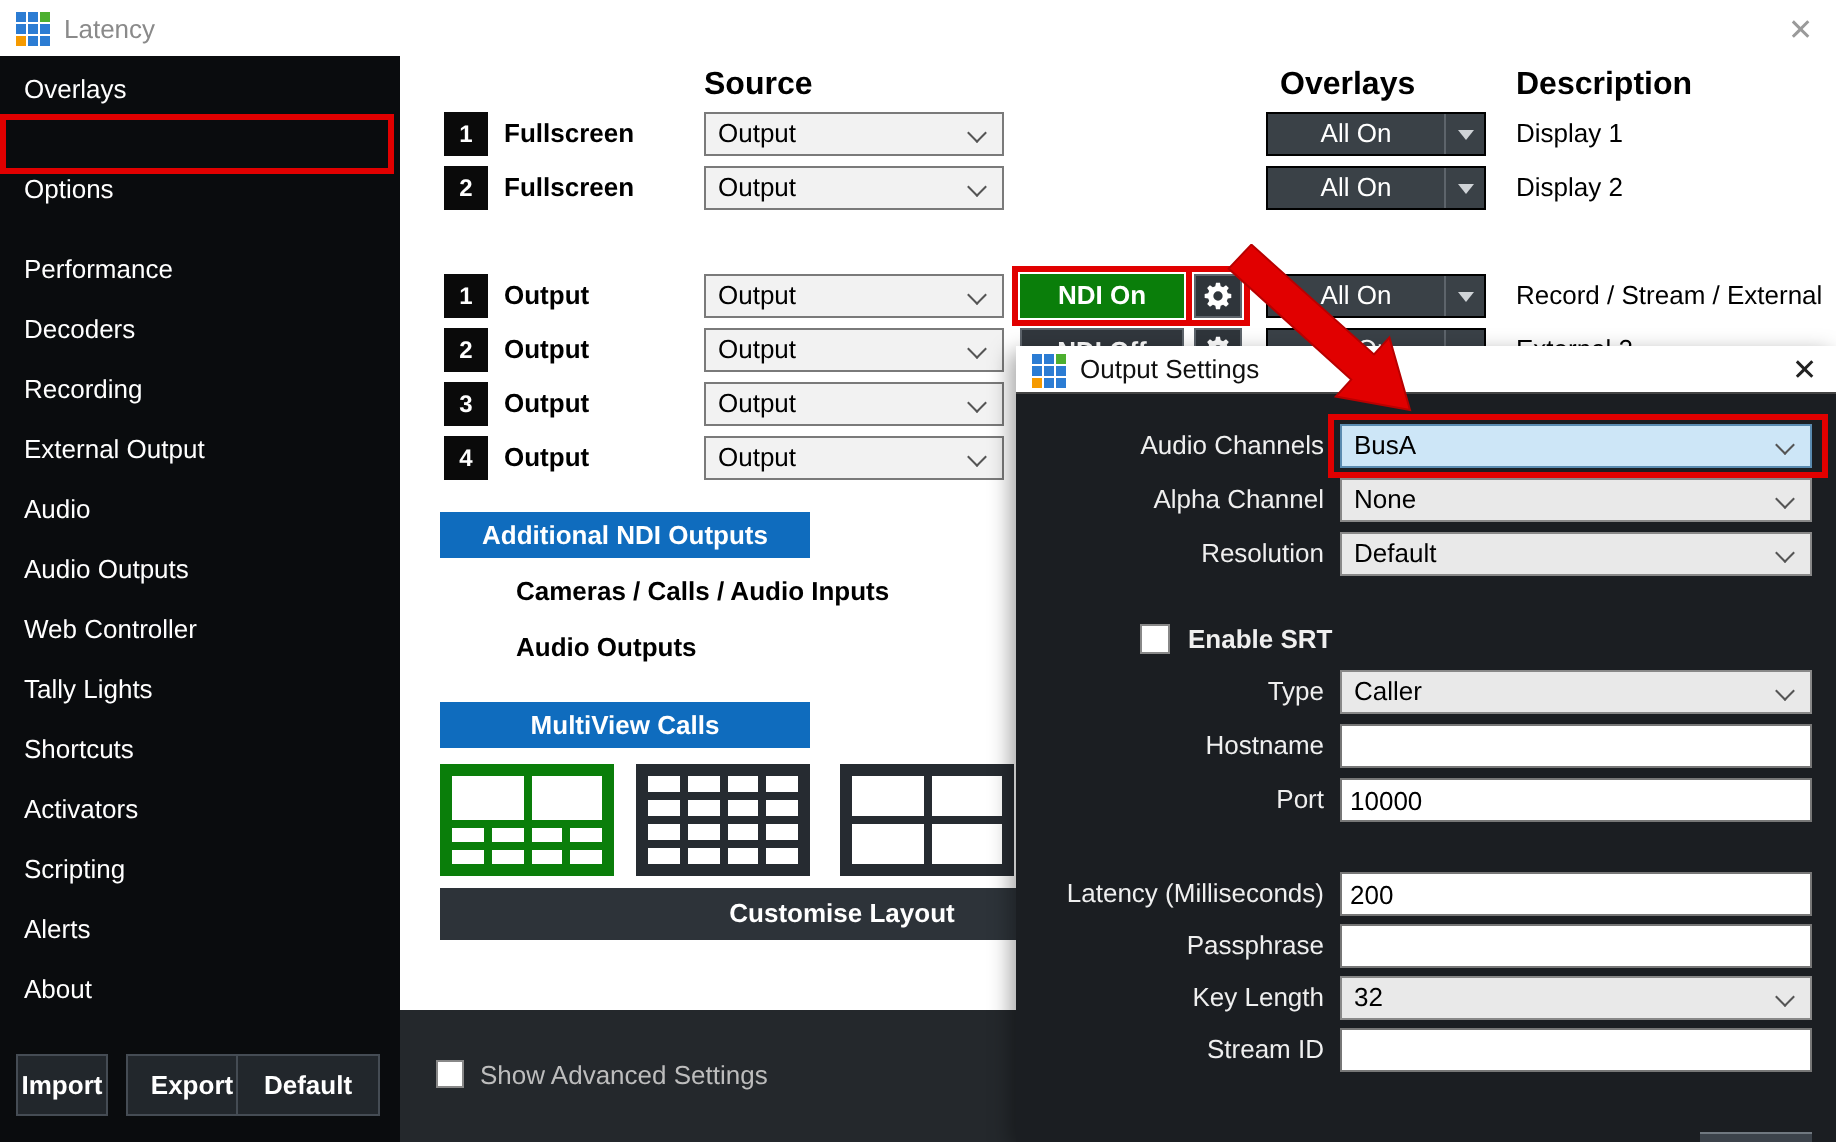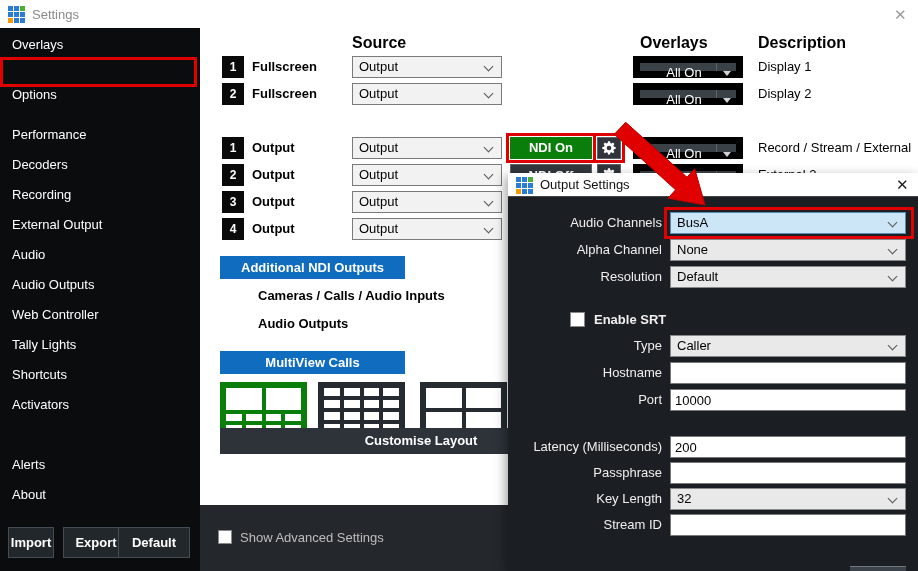--- a/index.html
+++ b/index.html
@@ -36,21 +36,21 @@
 
   
   .col-head { font-weight:bold; color:#000; font-size:16px; }
   .badge { width:22px; height:22px; background:#0a0a0a; color:#fff; font-weight:bold;
            text-align:center; line-height:22px; font-size:12px; }
   .row-label { font-weight:bold; color:#000; font-size:13px; line-height:22px; }
   .dd { background:#f2f2f2; border:1px solid #7a7a7a; height:22px; line-height:20px;
         padding-left:6px; color:#000; font-size:13px; position:absolute; cursor:pointer; }
   .chev { position:absolute; right:9px; top:6px; width:7px; height:7px;
           border-right:1.5px solid #555; border-bottom:1.5px solid #555; transform:rotate(45deg); }
-  .allon { position:absolute; width:110px; height:22px; background:#3a4147; border:7px solid #000000;
+  .allon { position:absolute; width:110px; height:22px; background:#3a4147; border:1px solid #000000;
            color:#fff; font-size:13px; cursor:pointer; }
   .allon .txt { position:absolute; left:0; top:0; width:88px; text-align:center; line-height:20px; }
   .allon .arr { position:absolute; right:0; top:0; width:20px; height:100%; border-left:1px solid #5d646b; }
   .allon .arr:after { content:""; position:absolute; left:6px; top:8px; border-left:4px solid transparent;
            border-right:4px solid transparent; border-top:5px solid #cfd3d7; }
   .desc { color:#000; font-size:13px; line-height:22px; }
   .ndi-btn { position:absolute; height:22px; color:#fff; font-weight:bold; font-size:13px;
              text-align:center; line-height:22px; cursor:pointer; }
   .gear-btn { position:absolute; width:24px; height:22px; background:#2f353b; border:1px solid #5d646b;
               cursor:pointer; display:flex; align-items:center; justify-content:center; }
@@ -90,37 +90,38 @@
       <i></i>
         <i></i>
         <i class="g"></i>
         <i></i>
         <i></i>
         <i></i>
         <i class="o"></i>
         <i></i>
         <i></i>
     </div>
-    <div class="abs win-title" style="left:32px; top:7px;">Settings</div>
+    <div class="abs win-title" style="left:32px; top:7px;">Latency</div>
     <div class="abs win-close" style="left:894px; top:6px;">✕</div>
   </div>
 
   <div id="sidebar" class="abs">
     <div class="side-item" style="top:2px;">Overlays</div>
     <div class="side-item" style="top:52px;">Options</div>
     <div class="side-item" style="top:92px;">Performance</div>
     <div class="side-item" style="top:122px;">Decoders</div>
     <div class="side-item" style="top:152px;">Recording</div>
     <div class="side-item" style="top:182px;">External Output</div>
     <div class="side-item" style="top:212px;">Audio</div>
     <div class="side-item" style="top:242px;">Audio Outputs</div>
     <div class="side-item" style="top:272px;">Web Controller</div>
     <div class="side-item" style="top:302px;">Tally Lights</div>
     <div class="side-item" style="top:332px;">Shortcuts</div>
     <div class="side-item" style="top:362px;">Activators</div>
+    <div class="side-item" style="top:392px;">Scripting</div>
     <div class="side-item" style="top:422px;">Alerts</div>
     <div class="side-item" style="top:452px;">About</div>
 
     <button class="dark-btn abs" style="left:8px; top:499px; width:46px; height:31px;">Import</button>
     <button class="dark-btn abs" style="left:63px; top:499px; width:66px; height:31px;">Export</button>
     <button class="dark-btn abs" style="left:118px; top:499px; width:72px; height:31px;">Default</button>
   </div>
 
   <div class="red-box" style="left:0; top:57px; width:197px; height:30px;"></div>
 
@@ -266,21 +267,21 @@
     <div class="tr" style="height:20px;">
         <div class="cell"></div>
         <div class="cell"></div>
       </div>
     <div class="tr" style="height:20px;">
         <div class="cell"></div>
         <div class="cell"></div>
       </div>
   </div>
 
-  <div class="abs" style="left:220px; top:428px; width:390px; height:26px; background:#2d3339; color:#fff;
+  <div class="abs" style="left:220px; top:444px; width:390px; height:26px; background:#2d3339; color:#fff;
        font-weight:bold; text-align:center; line-height:26px; cursor:pointer;padding-left:12px;">Customise Layout</div>
 
   <div id="dialog" class="abs">
     <div id="dialog-titlebar">
       <div class="abs vmix-logo" style="left:8px; top:4px;">
         <i></i>
           <i></i>
           <i class="g"></i>
           <i></i>
           <i></i>

